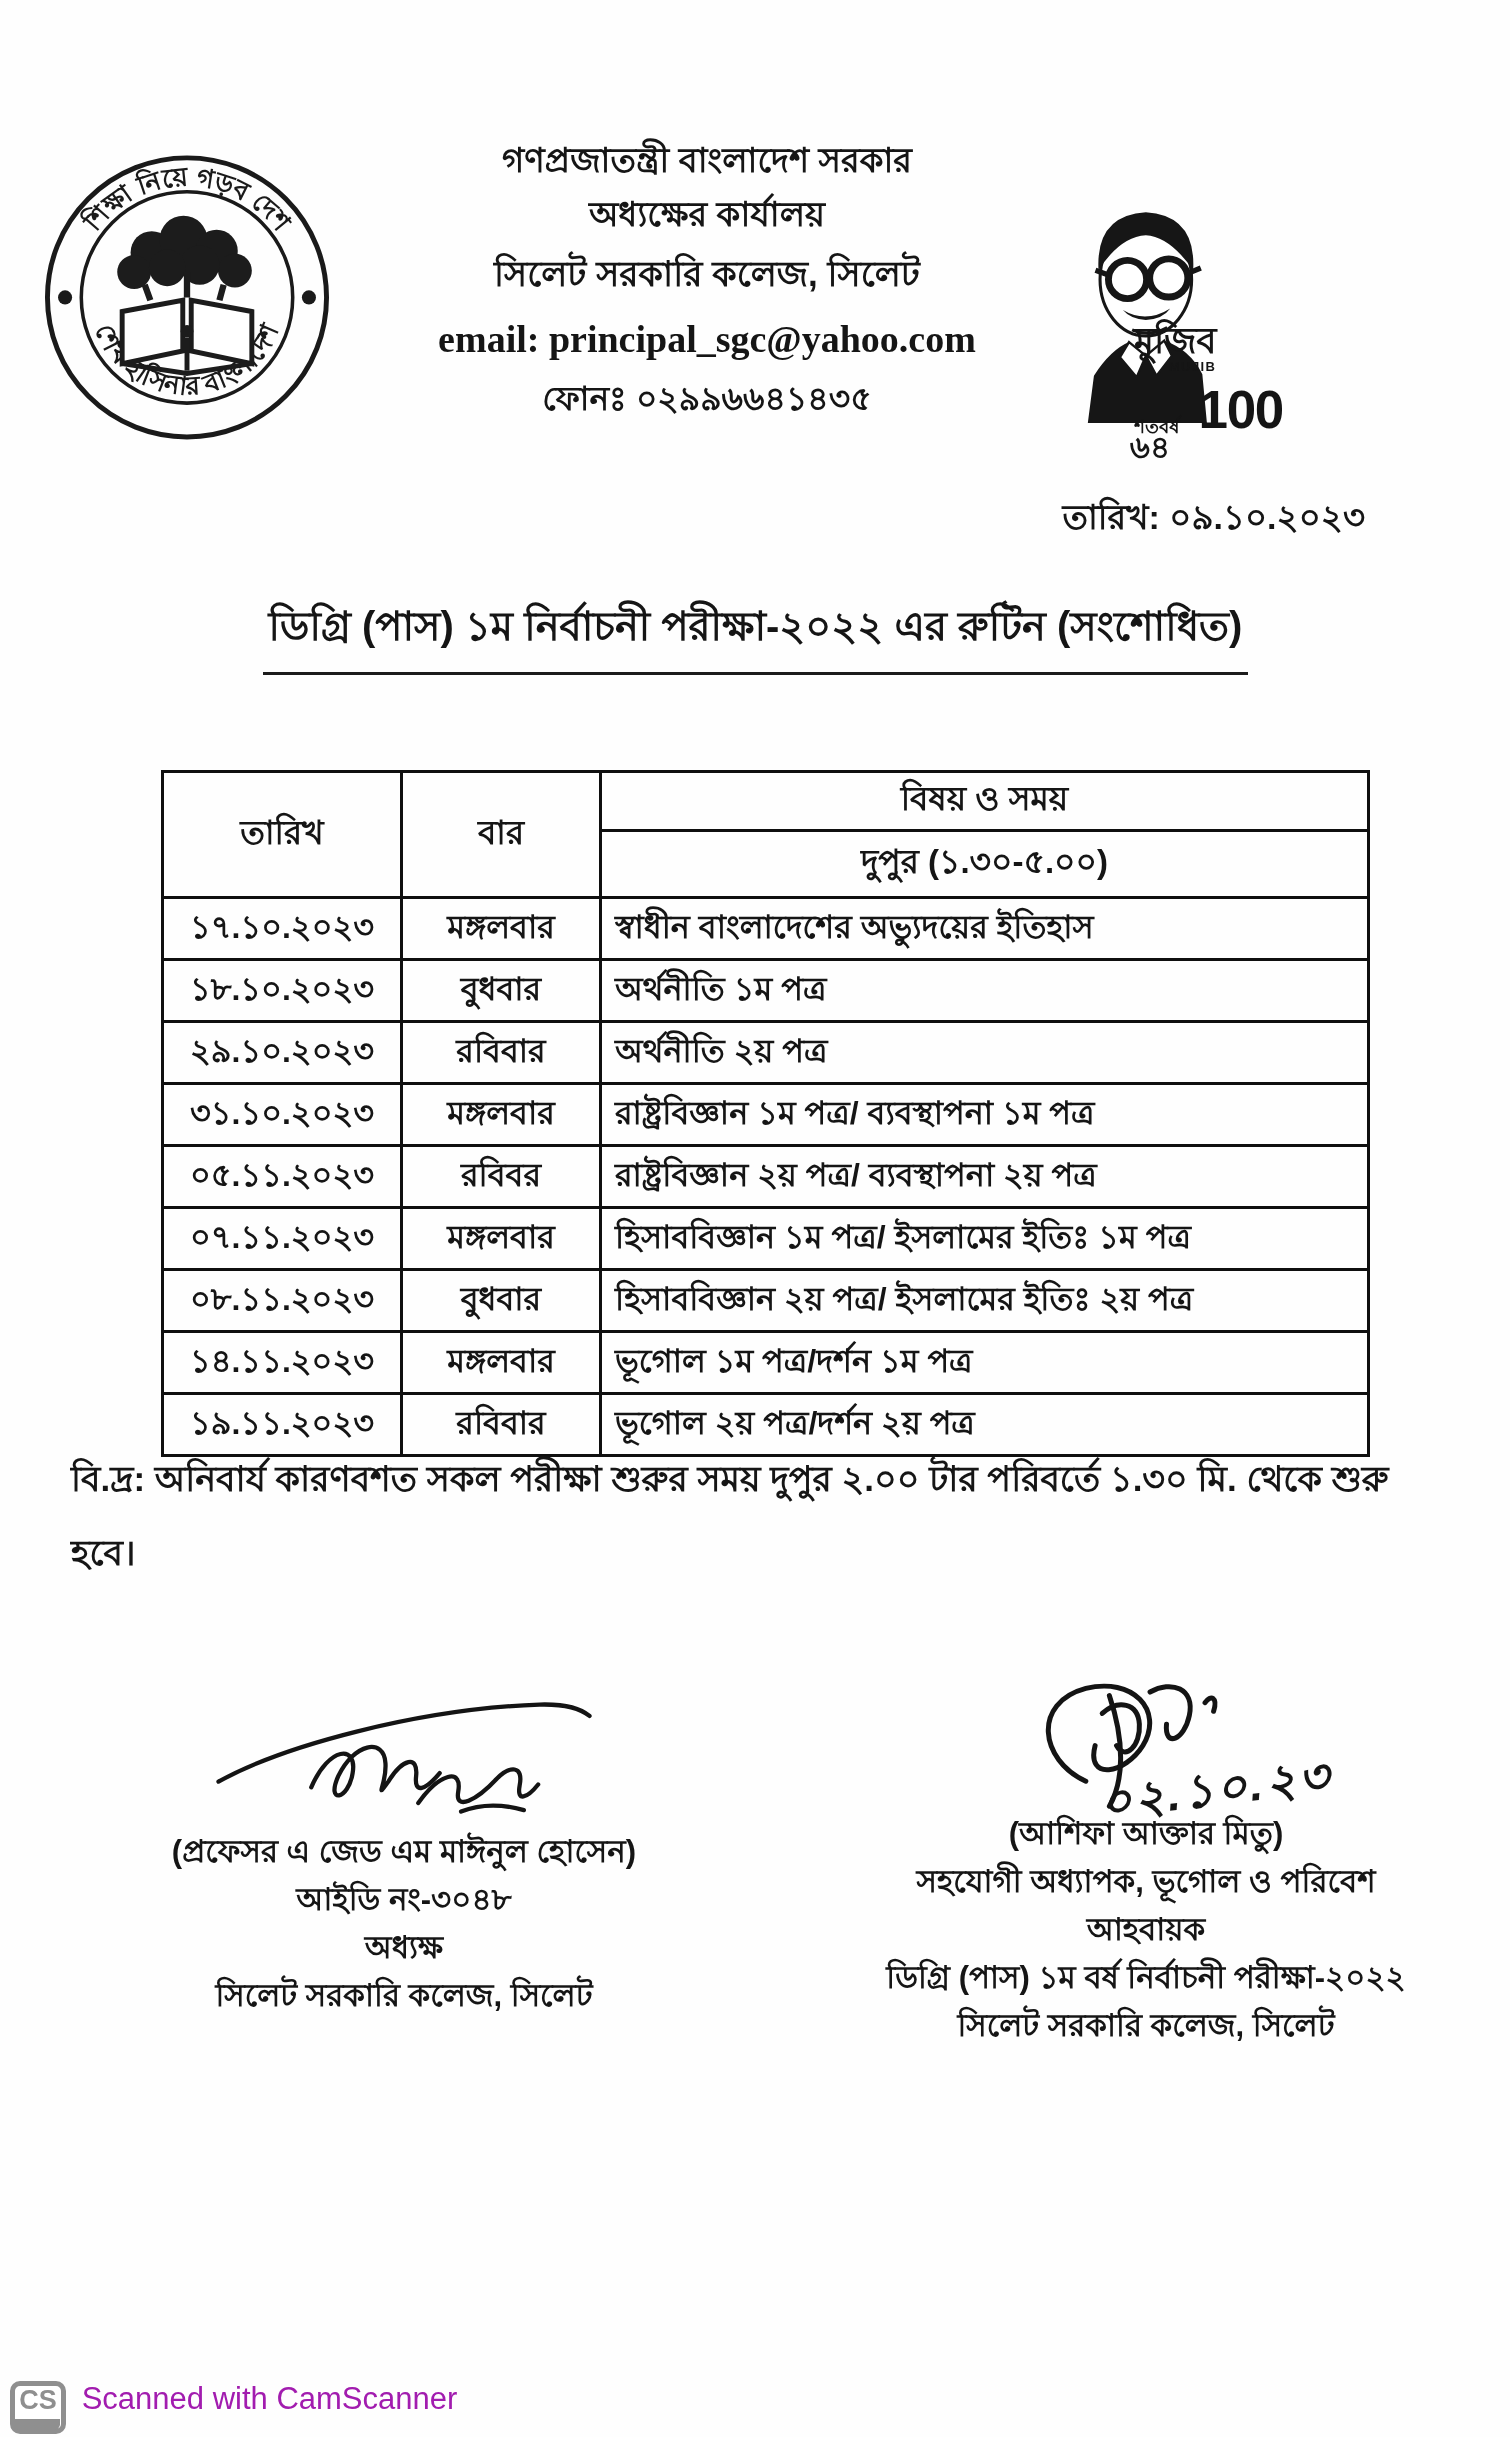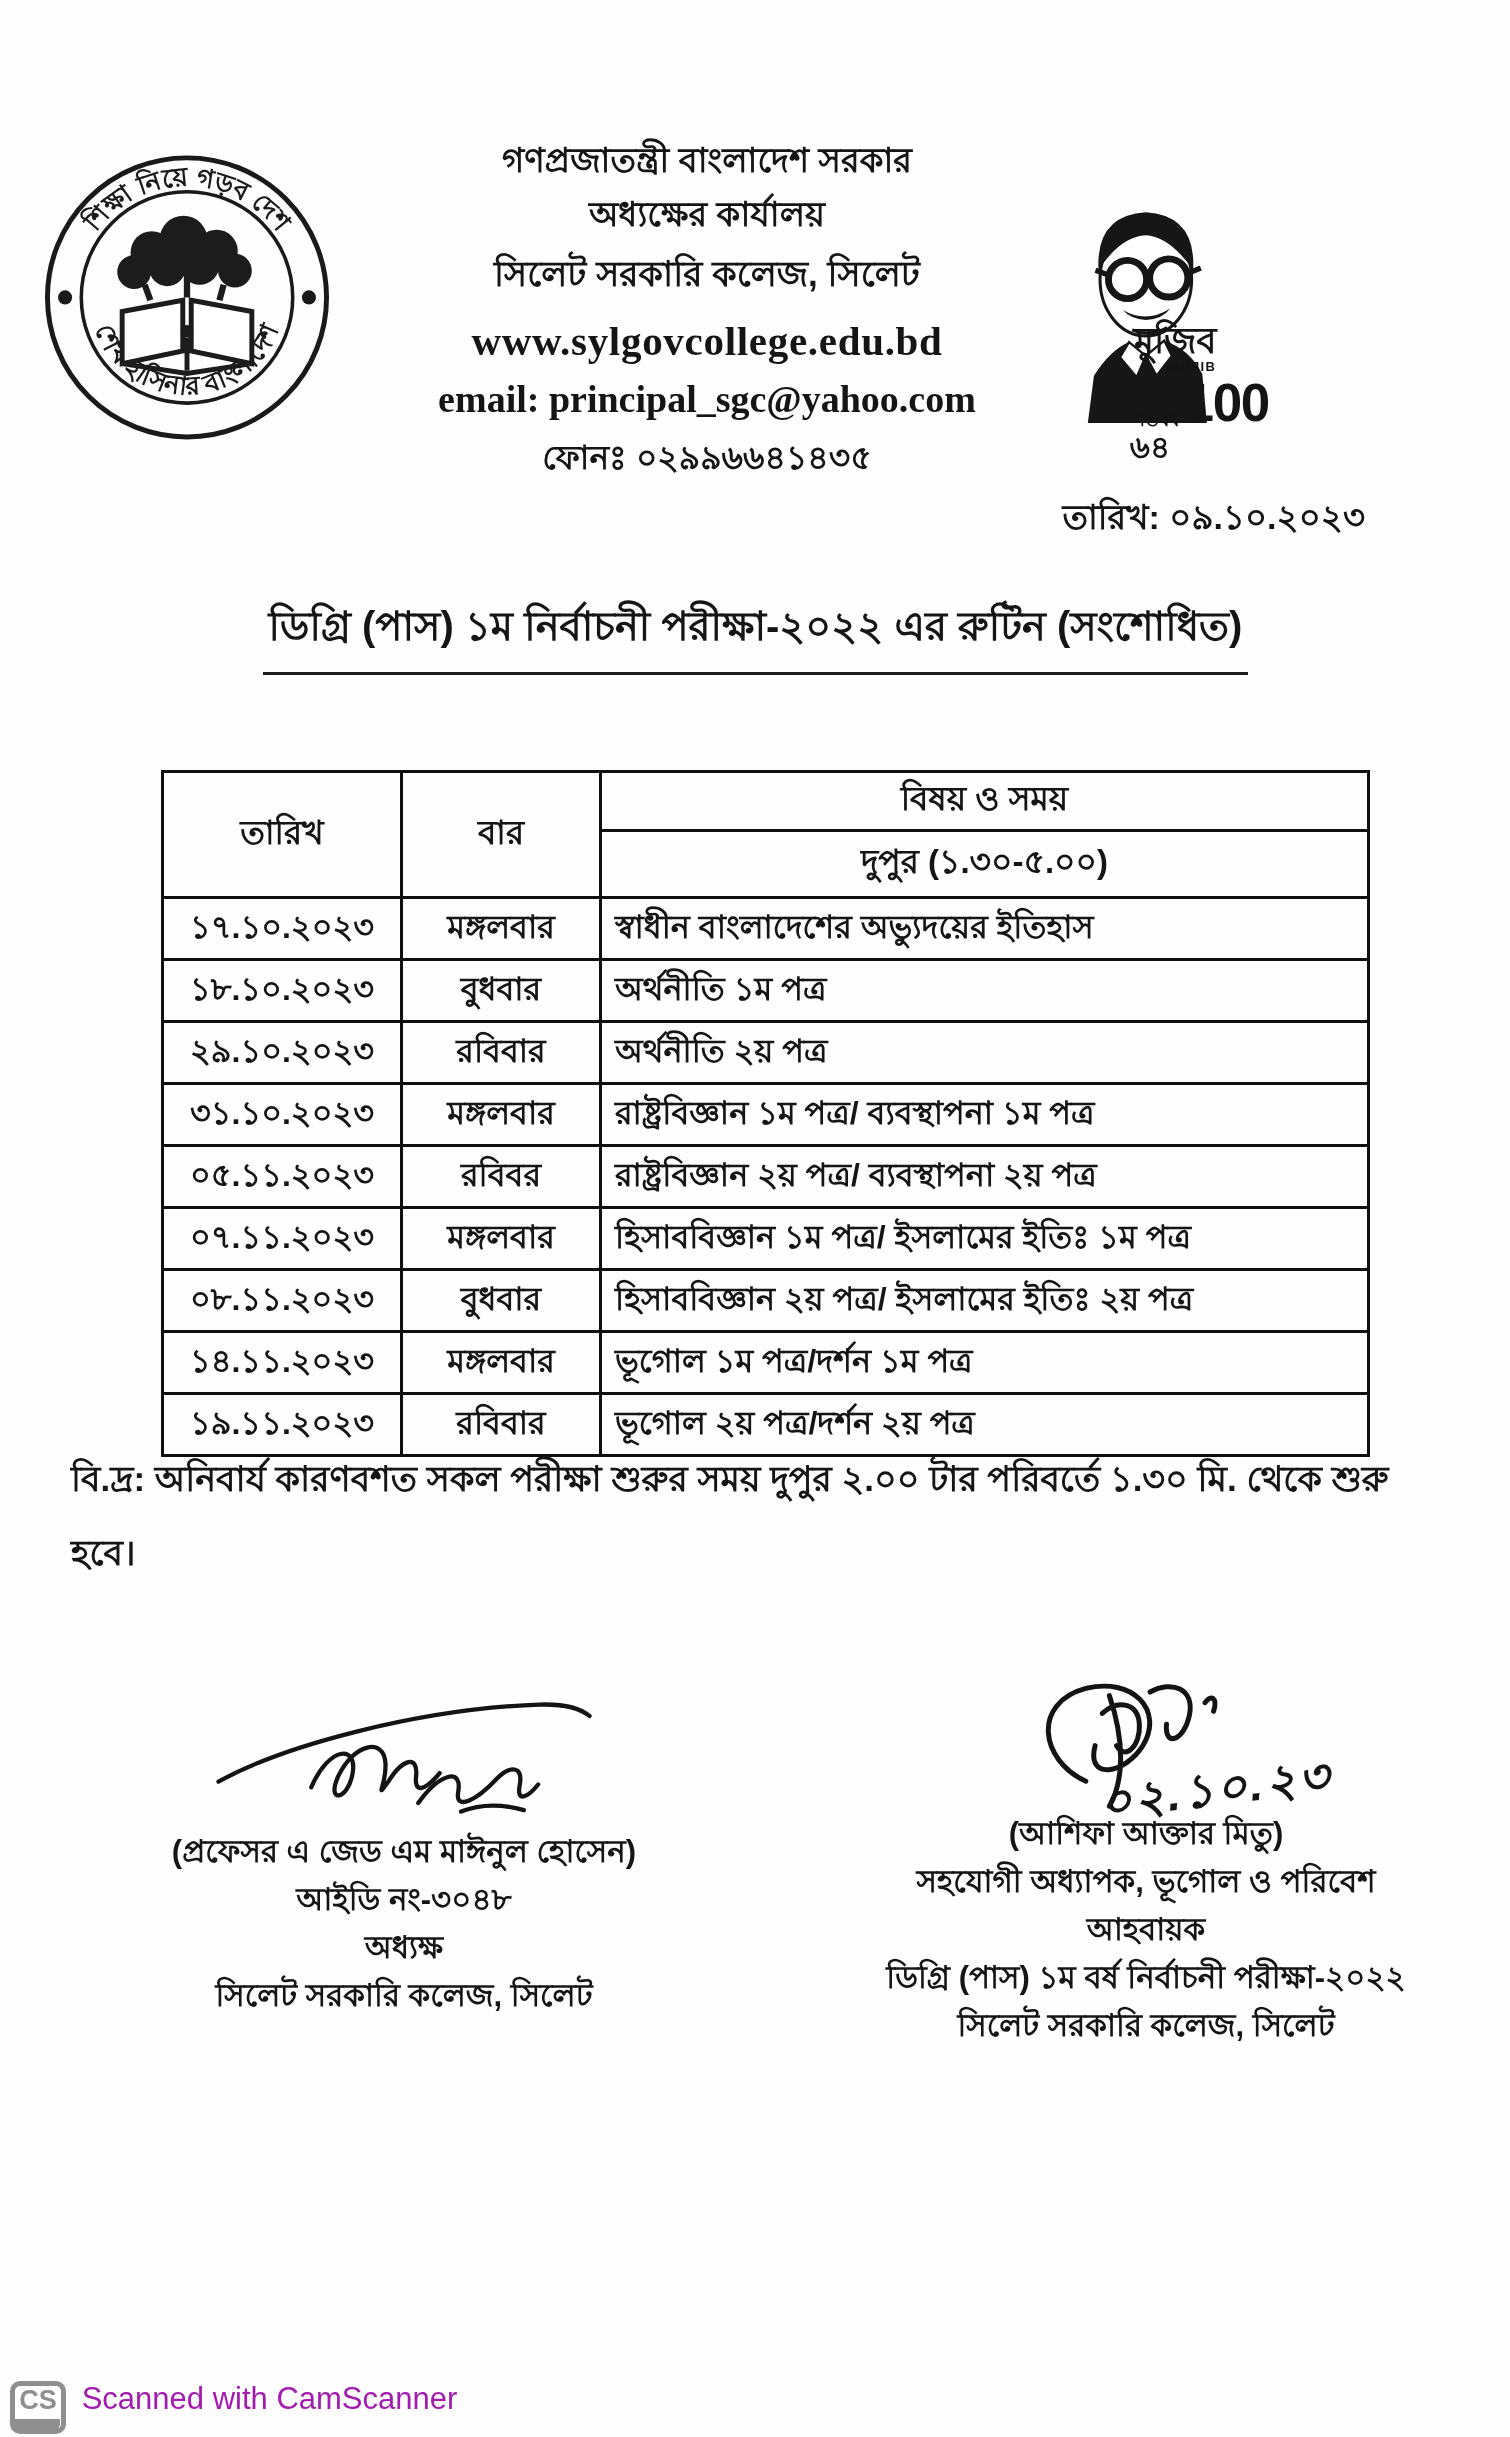--- a/index.html
+++ b/index.html
@@ -24,21 +24,21 @@
   .h-web{font-family:"Liberation Serif","DejaVu Serif",serif;font-size:41px;font-weight:700;letter-spacing:0.7px;}
   .h-email{font-family:"Liberation Serif","DejaVu Serif",serif;font-size:38px;font-weight:600;}
   .h-phone{font-size:33px;font-weight:700;}
   .mujib{left:1048px;top:194px;width:214px;height:229px;}
   .mujib-text{
     left:1134px;top:323px;width:121px;
     display:flex;flex-direction:column;align-items:flex-start;line-height:1;
   }
   .mujib-bn{font-size:36px;font-weight:800;}
   .mujib-latin{font-size:13px;font-weight:700;letter-spacing:1.4px;margin:1.4px 0 0 2.9px;padding-left:32px;}
-  .mujib-row{display:flex;align-items:flex-end;gap:5px;margin-top:3px;justify-content:space-between;}
+  .mujib-row{display:flex;align-items:flex-end;gap:19px;margin-top:10px;justify-content:space-between;}
   .mujib-sub{font-size:18.6px;font-weight:700;}
   .mujib-100{font-size:53px;font-weight:700;letter-spacing:-1.4px;}
   .page-num{left:1100px;top:423px;width:100px;text-align:center;font-size:31px;font-weight:600;}
   .date-line{left:928px;top:491px;width:437px;text-align:right;font-size:34px;font-weight:700;}
   
   .title-wrap{left:0;top:595px;width:1511px;text-align:center;}
   .title-text{
     display:inline-block;font-size:40px;font-weight:800;
     border-bottom:3.6px solid #1c1c1c;padding:0 5.7px 10px 5.7px;
   }
@@ -125,21 +125,20 @@
       <path d="M118,326 L210,340 L302,326" fill="none" stroke="#1c1c1c" stroke-width="7"></path>
       <circle cx="210" cy="280" r="9" fill="#1c1c1c"></circle>
       <path d="M210,289 L210,336" stroke="#1c1c1c" stroke-width="7"></path>
     </g>
   </svg>
 
   <div class="abs header-block">
     <div class="h-line">গণপ্রজাতন্ত্রী বাংলাদেশ সরকার</div>
     <div class="h-line">অধ্যক্ষের কার্যালয়</div>
     <div class="h-college">সিলেট সরকারি কলেজ, সিলেট</div>
-    <div class="h-web">www.sylgovcollege.edu.bd</div>
     <div class="h-email">email: principal_sgc@yahoo.com</div>
     <div class="h-phone">ফোনঃ ০২৯৯৬৬৪১৪৩৫</div>
   </div>
 
   <svg class="abs mujib" viewBox="0 0 260 300">
     <ellipse cx="118" cy="112" rx="60" ry="74" fill="#ffffff" stroke="#161616" stroke-width="4"></ellipse>
     <path d="M56,100 Q52,28 118,24 Q184,28 180,100 Q150,56 118,54 Q84,56 56,100 Z" fill="#161616"></path>
     <circle cx="94" cy="112" r="25" fill="none" stroke="#161616" stroke-width="9"></circle>
     <circle cx="148" cy="110" r="25" fill="none" stroke="#161616" stroke-width="9"></circle>
     <path d="M119,108 L123,108" stroke="#161616" stroke-width="8"></path>

